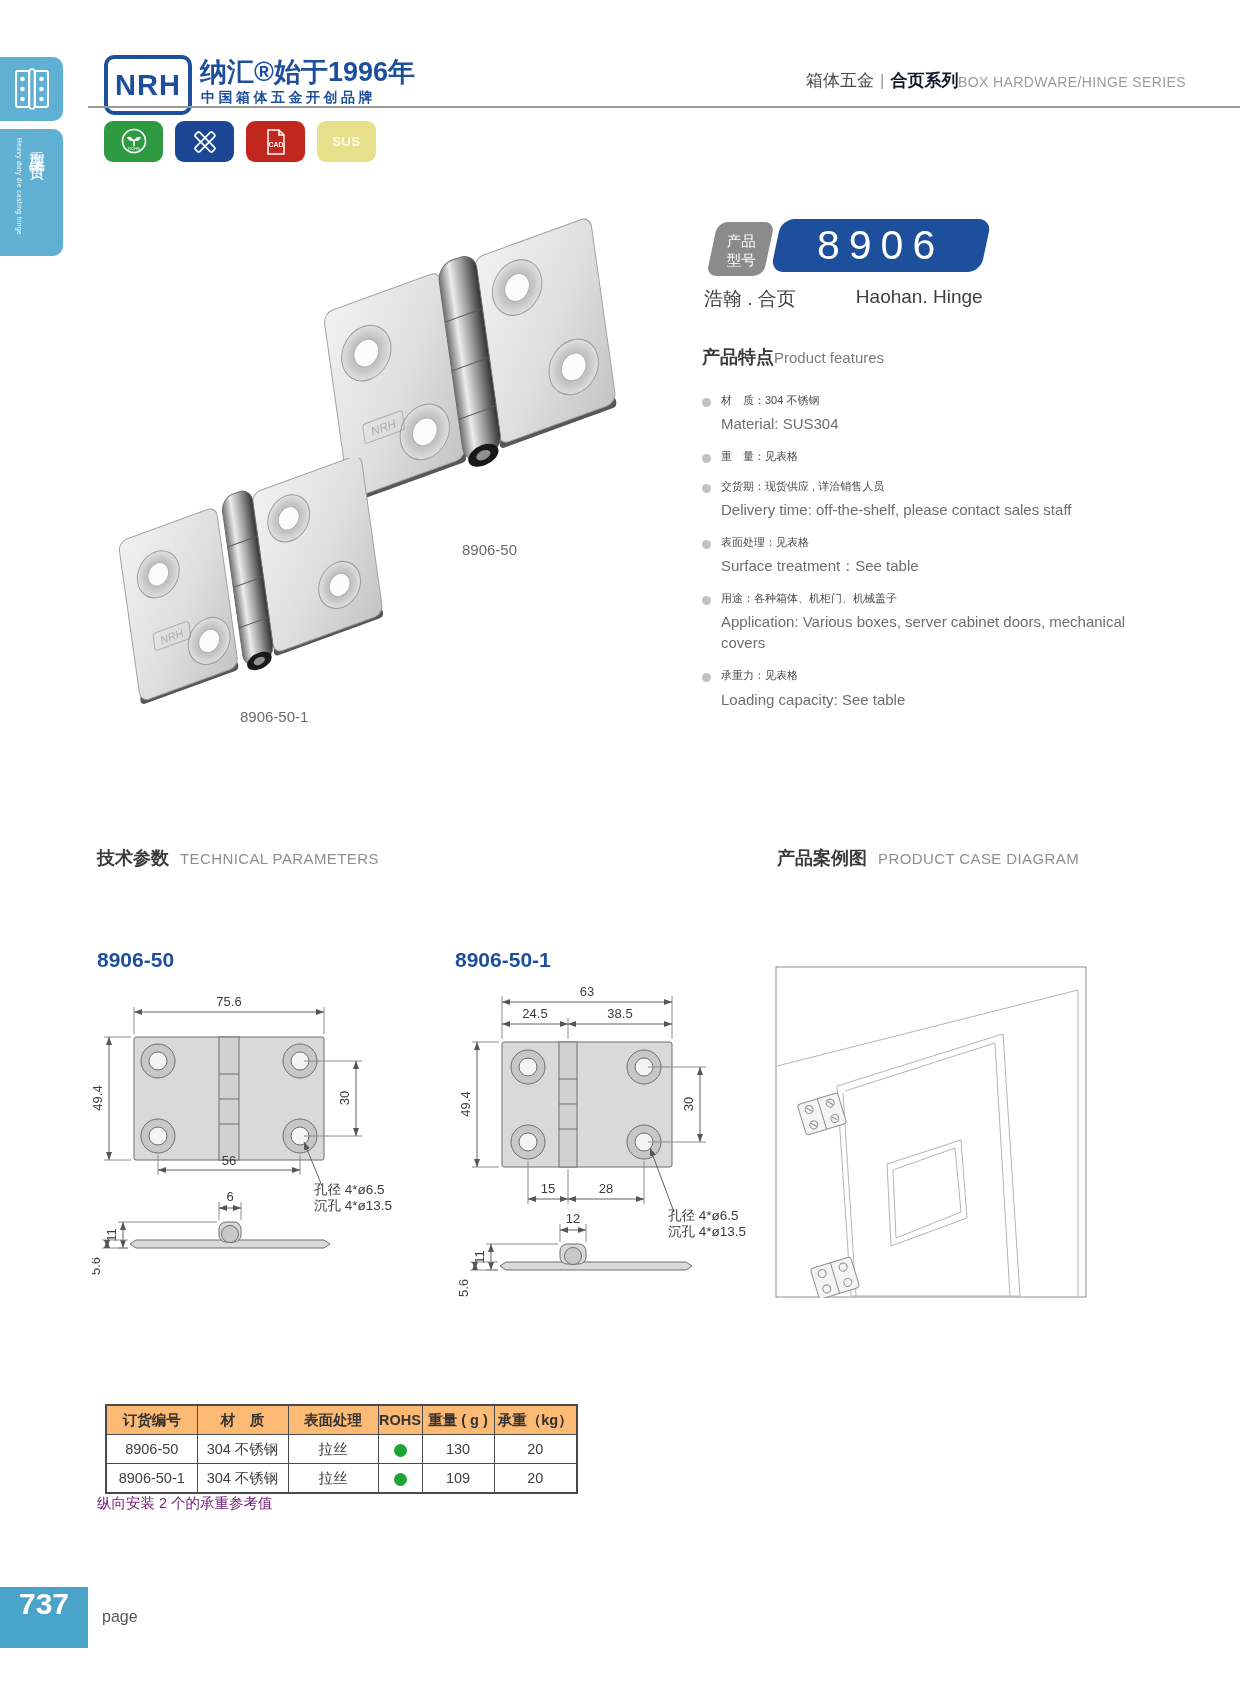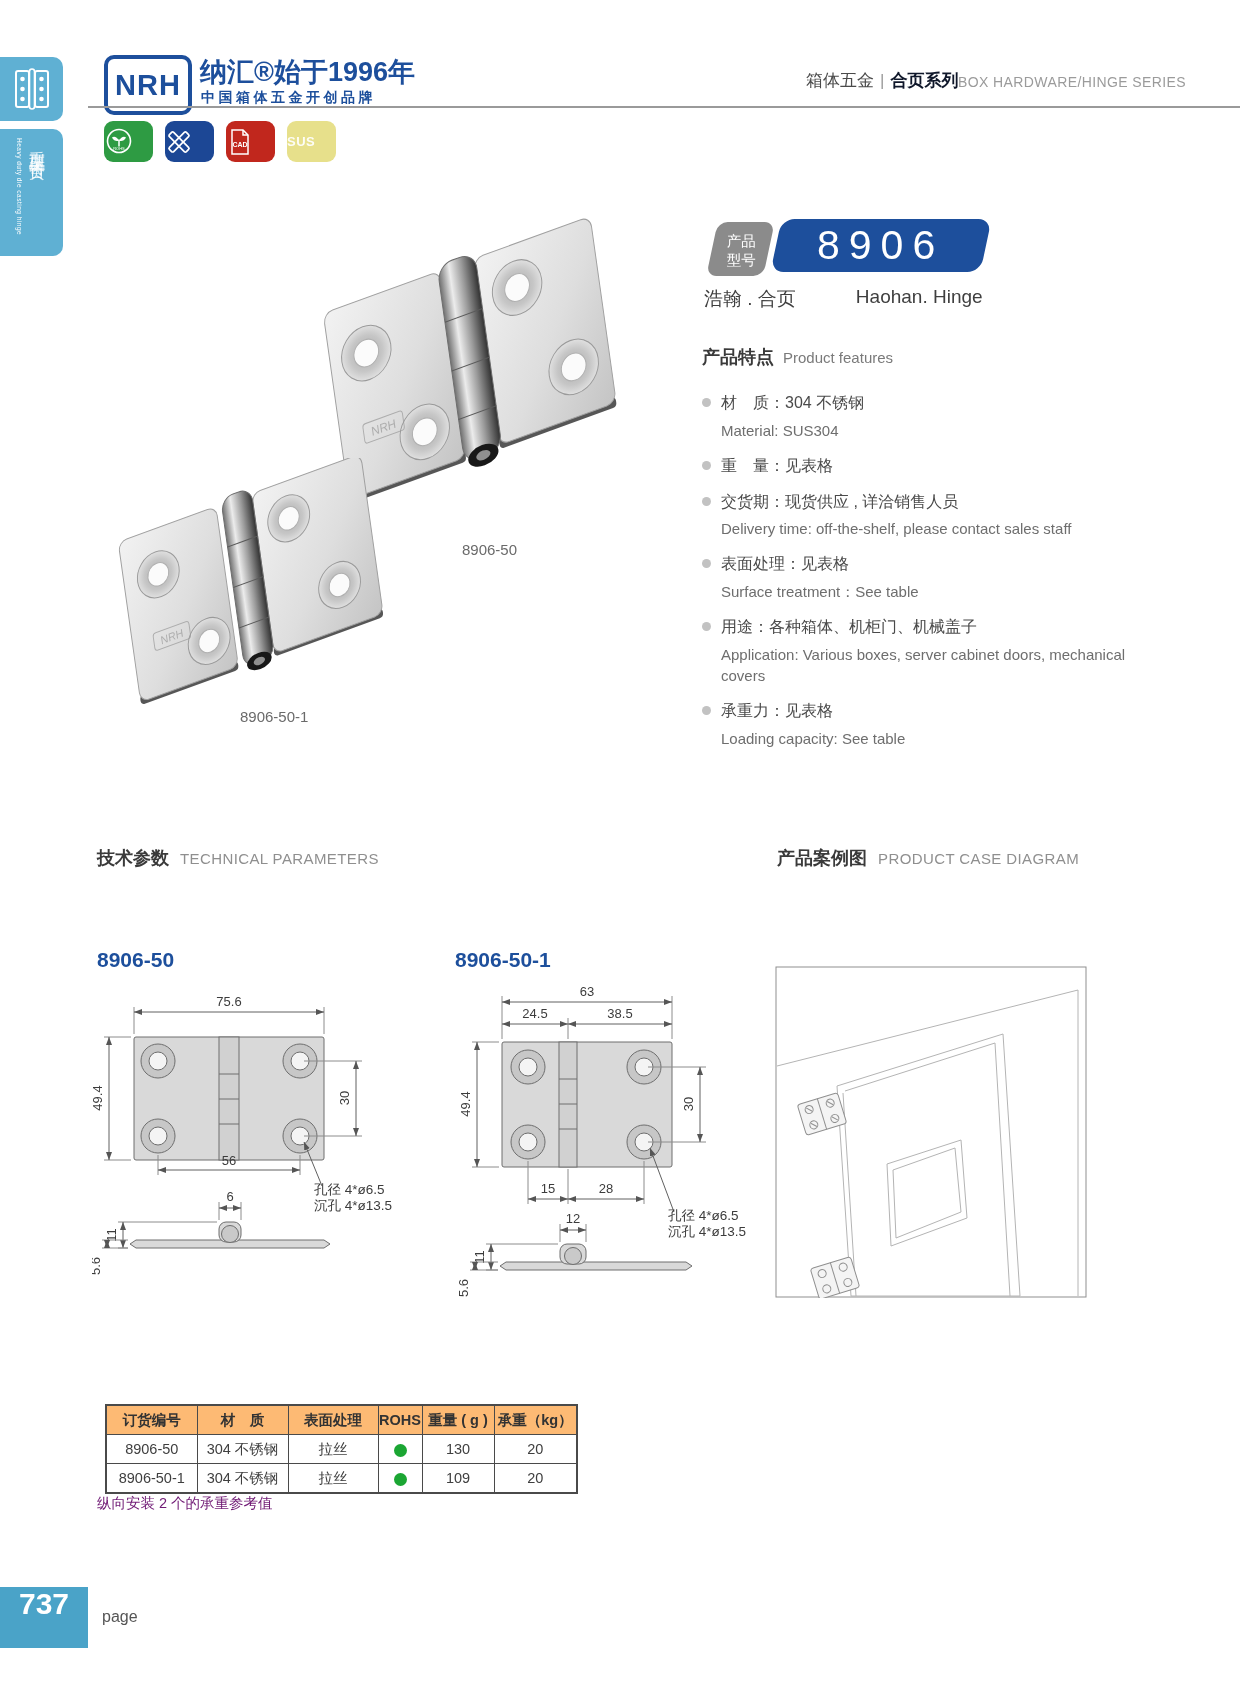--- a/index.html
+++ b/index.html
@@ -21,42 +21,42 @@
   .brand-title{left:200px;top:54px;font-size:27px;font-weight:bold;color:#1d4f9c;}
   .brand-sub{left:201px;top:89px;font-size:14px;font-weight:bold;letter-spacing:3.5px;color:#1d4f9c;}
   .series{left:806px;top:69px;font-size:17px;color:#4a4a4a;}
   .series .sep{color:#9a9a9a;padding:0 6px;}
   .series .bold{font-weight:bold;color:#0f172a;}
   .series-en{left:958px;top:74px;font-size:14px;color:#9b9b9b;letter-spacing:.4px;text-align:center;}
   .hr{left:88px;right:0;top:106px;height:2px;background:#9a9a9a;}
 
   
   .badges{left:104px;top:121px;display:flex;gap:12px;position:absolute;}
-  .badge{width:49px;height:41px;border-radius:9px;display:flex;align-items:center;}
+  .badge{width:59px;height:41px;border-radius:9px;display:flex;align-items:center;justify-content:center;}
   .badge.green{background:#2e9b43;}
   .badge.blue{background:#1c4795;}
   .badge.red{background:#c1271d;}
   .badge.yellow{background:#e7e08b;}
   .badge .sus-txt{font-size:13px;font-weight:bold;color:rgba(255,255,255,.92);letter-spacing:.5px;}
 
   
   .tag{left:712px;top:222px;width:57px;height:54px;background:#8b8b8b;border-radius:10px;transform:skewX(-12deg);}
   .tag-inner{transform:skewX(12deg);color:#fff;font-size:14.5px;line-height:1.3;text-align:center;padding-top:10px;}
   .model-banner{left:776px;top:219px;width:210px;height:53px;background:#1d4f9c;border-radius:13px;transform:skewX(-12deg);
         display:flex;align-items:center;justify-content:center;}
   .model-banner span{transform:skewX(12deg);color:#fff;font-size:41px;letter-spacing:9px;}
   .pname{left:704px;top:286px;font-size:19px;color:#3f3f3f;display:flex;gap:60px;position:absolute;}
 
   
   .features{left:702px;top:345px;width:432px;position:absolute;}
   .f-title{font-size:18px;font-weight:bold;color:#3a3a3a;}
-  .f-title .en{font-weight:normal;font-size:15px;color:#7a7a7a;margin-left:9px;}
+  .f-title .en{font-weight:normal;font-size:15px;color:#7a7a7a;}
   .f-list{list-style:none;margin:24px 0 0 0;padding:0;}
   .f-list li{margin-bottom:15px;}
-  .f-cn{font-size:16px;color:#4a4a4a;display:flex;line-height:1.3;}
+  .f-cn{font-size:11px;color:#4a4a4a;display:flex;line-height:1.3;}
   .f-cn .dotb{flex:0 0 9px;width:9px;height:9px;border-radius:50%;background:#c2c2c2;margin:5px 10px 0 0;}
   .f-en{font-size:15px;color:#6e6e6e;margin:6px 0 0 19px;line-height:1.4;}
 
   
   .photo{position:absolute;}
   .photo-label{position:absolute;font-size:15px;color:#6a6a6a;}
 
   
   .sec{position:absolute;font-size:18px;font-weight:bold;color:#3a3a3a;}
   .sec .en{font-weight:normal;font-size:15px;color:#8f8f8f;margin-left:11px;letter-spacing:.4px;}

